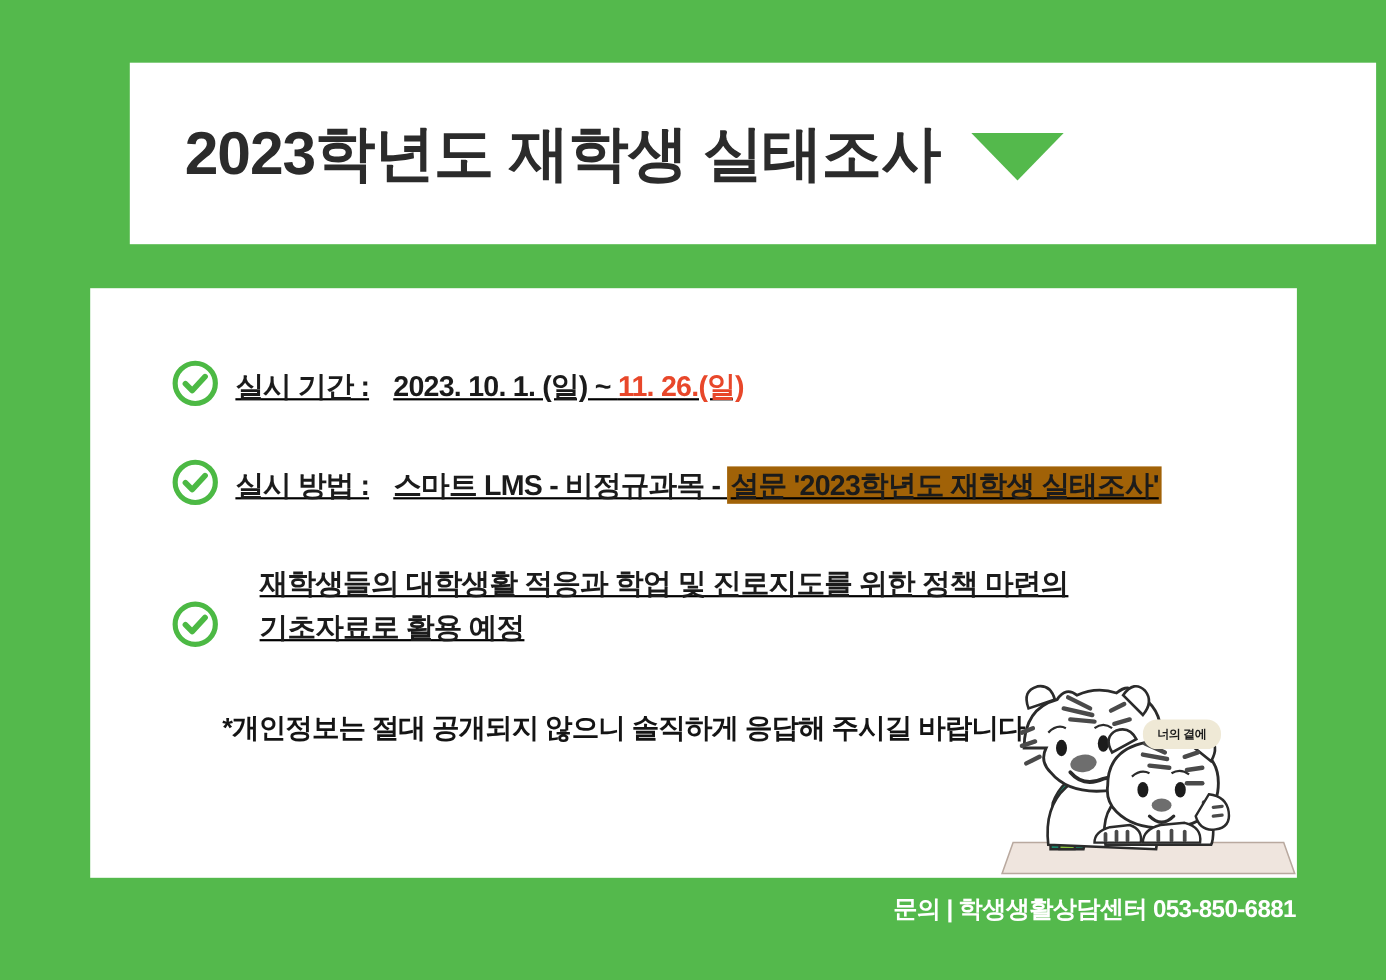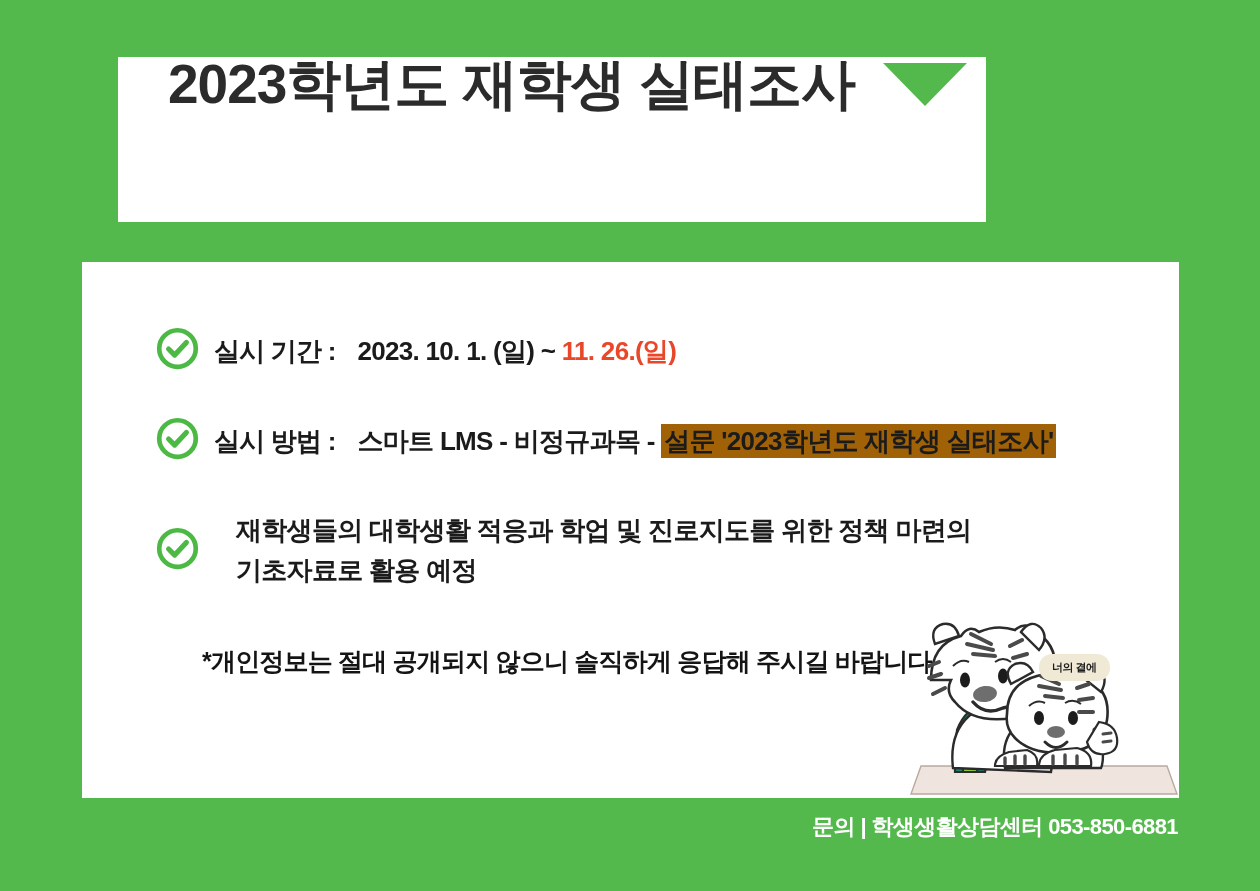--- a/index.html
+++ b/index.html
@@ -19,24 +19,25 @@
     position: absolute;
     inset: 0;
     background: #54b94c;
   }
 
   
   .title-card {
     position: absolute;
     left: 118px;
     top: 57px;
-    width: 868px;
+    width: 1133px;
     height: 165px;
     background: #ffffff;
     display: flex;
+    align-items: center;
     padding-left: 50px;
     box-sizing: border-box;
   }
   .title-text {
     font-size: 55px;
     font-weight: 700;
     color: #2b2b2b;
     letter-spacing: -1px;
     white-space: nowrap;
     line-height: 1;
@@ -65,23 +66,24 @@
   }
 
   .rows {
     position: absolute;
     left: 73px;
     top: 68px;
     width: 980px;
   }
   .row {
     display: flex;
-    align-items: center;
+    align-items: flex-end;
     margin-bottom: 49px;
     position: relative;
+    text-decoration: underline;
   }
   .row:last-child { margin-bottom: 0; }
 
   .check-icon {
     flex: 0 0 auto;
     width: 45px;
     height: 45px;
     margin-right: 14px;
     margin-top: -4px;
   }

